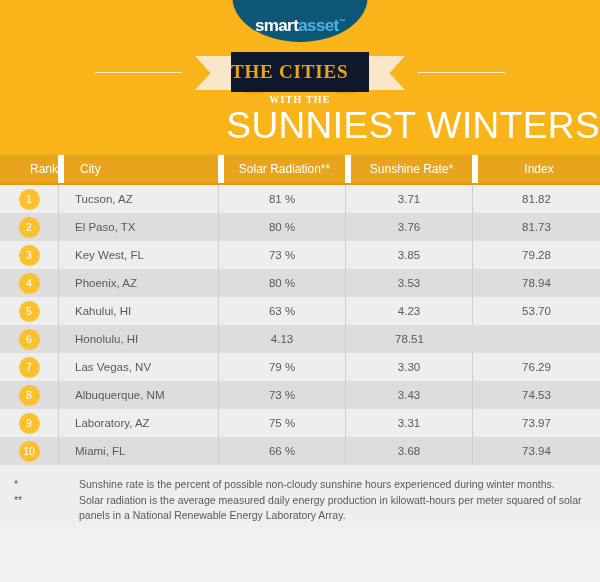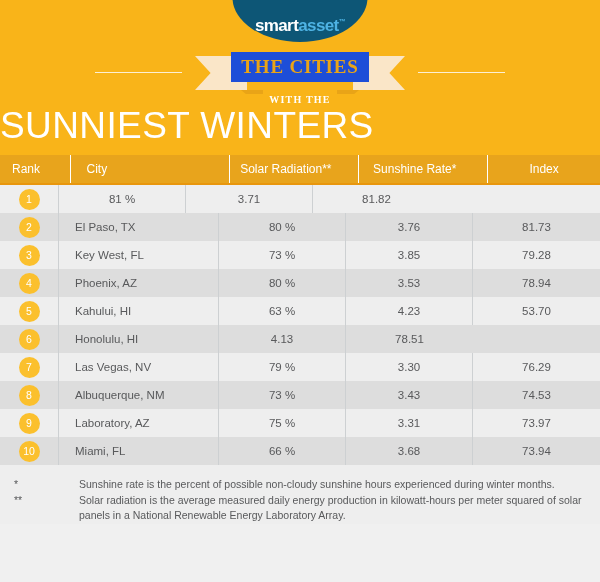--- a/index.html
+++ b/index.html
@@ -101,25 +101,24 @@
     background: #e9a417;
   }
   .tail-shadow.l { left: 46px;  clip-path: polygon(0 0, 100% 0, 100% 100%, 22% 100%); }
   .tail-shadow.r { right: 46px; clip-path: polygon(0 0, 100% 0, 78% 100%, 0 100%); }
 
   .ribbon-panel {
     position: absolute;
     left: 36px;
     top: 0;
     width: 138px;
-    height: 30px;
-    background: #1d4ed8;
+    height: 40px;
+    background: #0f172a;
     display: flex;
     align-items: center;
-    justify-content: center;
   }
   .ribbon-title {
     font-family: "Liberation Serif", serif;
     font-weight: bold;
     font-size: 19px;
     letter-spacing: 0.8px;
     color: #e9a417;
     white-space: nowrap;
   }
 
@@ -133,21 +132,21 @@
     font-weight: bold;
     font-size: 10px;
     letter-spacing: 1.2px;
     color: #ffffff;
   }
   .main-title {
     position: absolute;
     top: 105px;
     left: 0;
     width: 600px;
-    text-align: left;
+    text-align: right;
     font-size: 37px;
     font-weight: normal;
     letter-spacing: 0.4px;
     color: #ffffff;
     white-space: nowrap;
   }
 
   
   .table {
     width: 600px;
@@ -178,24 +177,24 @@
     color: #ffffff;
     font-size: 12px;
   }
 
   .c-rank { width: 58px;  justify-content: center; }
   .c-city { width: 160px; padding-left: 16px; }
   .c-sun  { width: 127px; justify-content: center; }
   .c-sol  { width: 127px; justify-content: center; }
   .c-idx  { width: 128px; justify-content: center; }
 
-  .head-row .c-rank { padding-left: 12px; justify-content: flex-start; }
+  .head-row .c-rank { padding-left: 30px; justify-content: flex-start; }
 
   .divider { border-left: 1px solid #cdd0d2; }
-  .head-row .divider { border-left: 1px solid #ffffff; margin-left: 17px; }
+  .head-row .divider { border-left: 6px solid #ffffff; }
 
   .badge {
     width: 21px;
     height: 21px;
     border-radius: 50%;
     background: #fbc02d;
     color: #ffffff;
     font-size: 10.5px;
     display: flex;
     align-items: center;
@@ -260,20 +259,21 @@
     <div class="cell c-sol divider">Solar Radiation**</div>
     <div class="cell c-sun divider">Sunshine Rate*</div>
     <div class="cell c-idx divider">Index</div>
   </div>
 
   <div id="rows-container">
       <div class="row body-row odd">
         <div class="cell c-rank">
           <span class="badge">1</span>
         </div>
+        <div class="cell c-city divider">Tucson, AZ</div>
         <div class="cell c-sun divider">81 %</div>
         <div class="cell c-sol divider">3.71</div>
         <div class="cell c-idx divider">81.82</div>
       </div>
       <div class="row body-row even">
         <div class="cell c-rank">
           <span class="badge">2</span>
         </div>
         <div class="cell c-city divider">El Paso, TX</div>
         <div class="cell c-sun divider">80 %</div>

